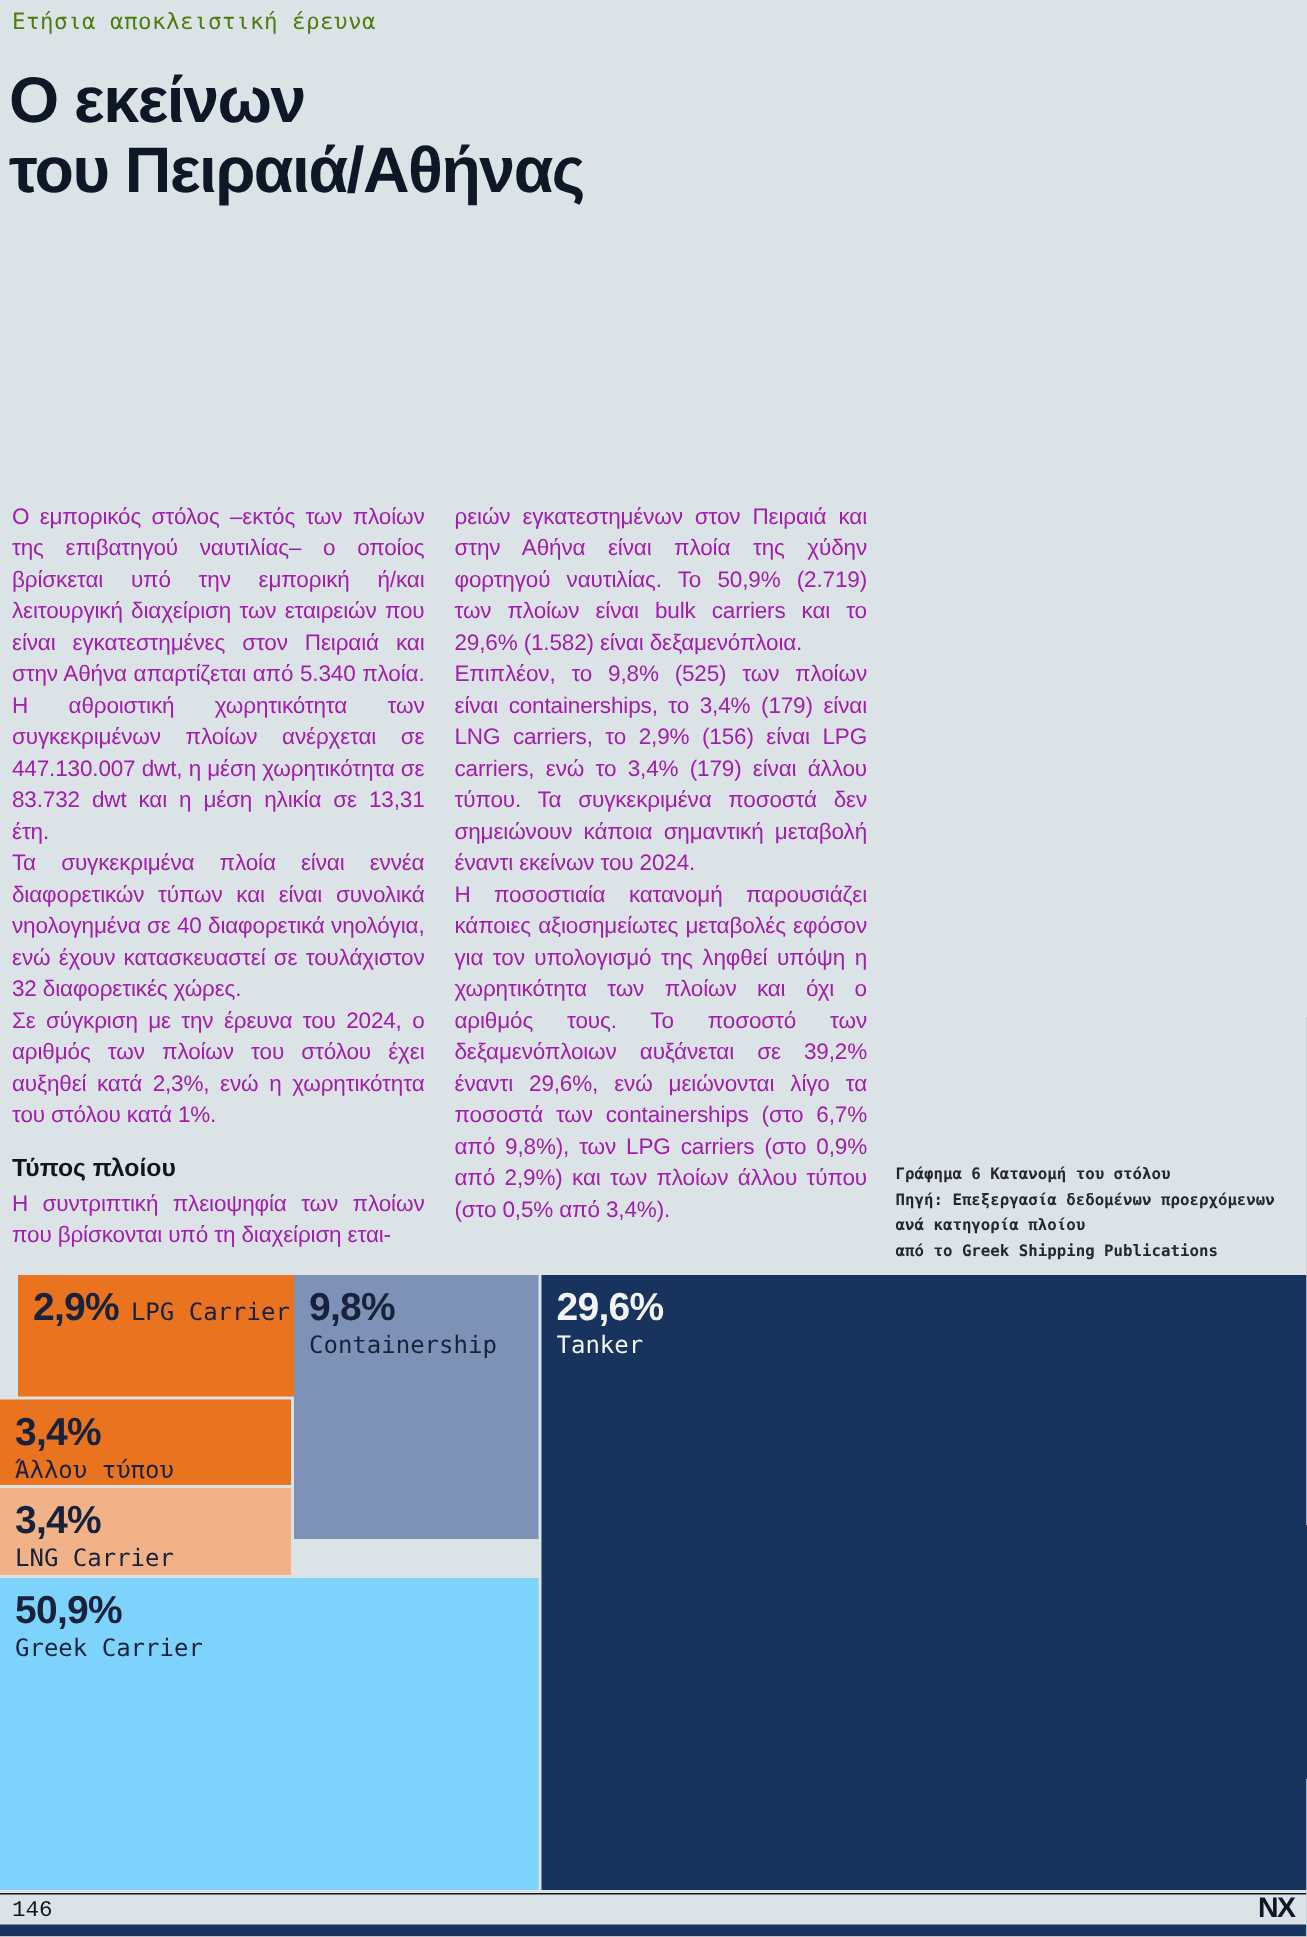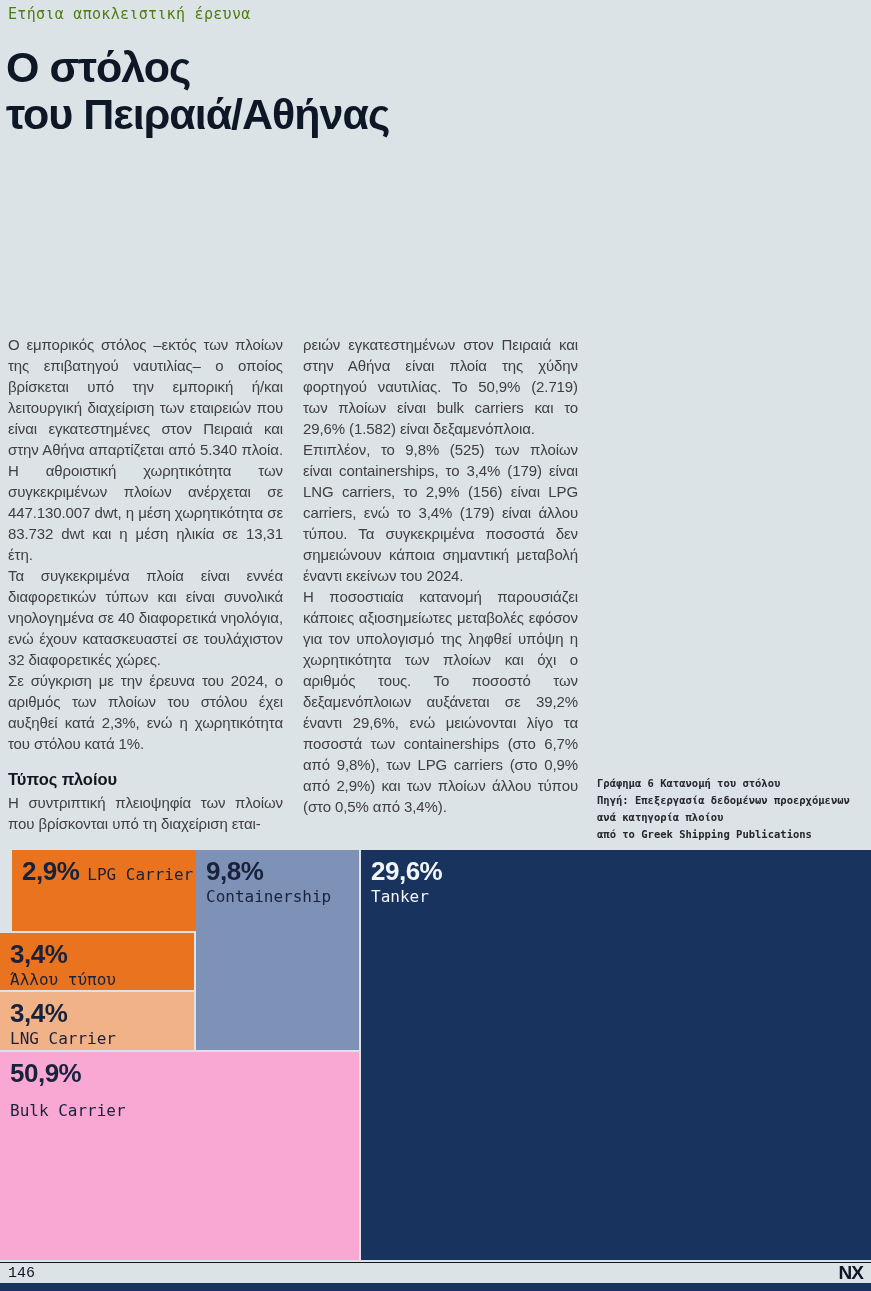--- a/index.html
+++ b/index.html
@@ -28,21 +28,21 @@
   .title span { display: block; }
 
   
   .article {
     position: absolute; left: 8px; top: 334px; width: 570px;
     display: flex; gap: 20px;
   }
   .col { flex: 0 0 275px; width: 275px; }
   .col p {
     font-size: 15px; line-height: 21px; text-align: justify;
-    letter-spacing: -0.1px; color: #404040;
+    letter-spacing: -0.1px; color: #a21caf;
   }
   .subhead {
     margin-top: 16px; margin-bottom: 3px;
     font-size: 16.5px; font-weight: 700; color: #14151c;
   }
 
   
   .caption {
     position: absolute; left: 597px; top: 775px; width: 268px;
     font-family: "DejaVu Sans Mono", monospace;
@@ -62,21 +62,21 @@
     font-family: "DejaVu Sans Mono", monospace;
     font-size: 16px; line-height: 20px; margin-top: 1px;
   }
   .block.dark  { color: #18223c; }
   .block.light { color: #f2f5f8; }
   .b-lpg   { left: 12px;    top: 0;     width: 194px; height: 81px;
              flex-direction: row; align-items: baseline; gap: 8px; }
   .b-allou { left: 0;    top: 83px;  width: 194px; height: 57px; }
   .b-lng   { left: 0;    top: 142px; width: 194px; height: 58px; }
   .b-bulk  { left: 0;    top: 202px; width: 359px; height: 208px; }
-  .b-cont  { left: 196px; top: 0;    width: 163px; height: 200px; }
+  .b-cont  { left: 196px; top: 0;    width: 163px; height: 176px; }
   .b-tank  { left: 361px; top: 0;    width: 600px; height: 410px; }
 
   
   .footer {
     position: absolute; left: 0; top: 1262px; width: 871px; height: 21px;
     border-top: 1px solid #17181d;
     display: flex; justify-content: space-between; align-items: center;
     padding: 0 8px;
   }
   .page-number { font-size: 15px; color: #14151c; font-family: Liberation Mono, monospace; }
@@ -87,21 +87,21 @@
   }
 </style>
 </head>
 <body>
 
 <div class="page">
 
   <div class="eyebrow">Ετήσια αποκλειστική έρευνα</div>
 
   <h1 class="title">
-    <span>Ο στόλος</span>
+    <span>Ο εκείνων</span>
     <span>του Πειραιά/Αθήνας</span>
   </h1>
 
   <div class="article">
     <div class="col">
       <p>Ο εμπορικός στόλος –εκτός των πλοίων της επιβατηγού ναυτιλίας– ο οποίος βρίσκεται υπό την εμπορική ή/και λειτουργική διαχείριση των εταιρειών που είναι εγκατεστημένες στον Πειραιά και στην Αθήνα απαρτίζεται από 5.340 πλοία. Η αθροιστική χωρητικότητα των συγκεκριμένων πλοίων ανέρχεται σε 447.130.007 dwt, η μέση χωρητικότητα σε 83.732 dwt και η μέση ηλικία σε 13,31 έτη.</p>
       <p>Τα συγκεκριμένα πλοία είναι εννέα διαφορετικών τύπων και είναι συνολικά νηολογημένα σε 40 διαφορετικά νηολόγια, ενώ έχουν κατασκευαστεί σε τουλάχιστον 32 διαφορετικές χώρες.</p>
       <p>Σε σύγκριση με την έρευνα του 2024, ο αριθμός των πλοίων του στόλου έχει αυξηθεί κατά 2,3%, ενώ η χωρητικότητα του στόλου κατά 1%.</p>
       <h2 class="subhead">Τύπος πλοίου</h2>
       <p>Η συντριπτική πλειοψηφία των πλοίων που βρίσκονται υπό τη διαχείριση εται-</p>
@@ -135,23 +135,23 @@
     <div class="block b-lng dark" style="background: rgb(242, 178, 135);">
       <span class="pct">3,4%</span>
       <span class="cat">LNG Carrier</span>
     </div>
 
     <div class="block b-cont dark" style="background: rgb(125, 146, 182);">
       <span class="pct">9,8%</span>
       <span class="cat">Containership</span>
     </div>
 
-    <div class="block b-bulk dark" style="background: #f9a8d4; gap: 12px;">
+    <div class="block b-bulk dark" style="background: #7dd3fc;">
       <span class="pct">50,9%</span>
-      <span class="cat">Bulk Carrier</span>
+      <span class="cat">Greek Carrier</span>
     </div>
 
     <div class="block b-tank light" style="background: rgb(23, 51, 94);">
       <span class="pct">29,6%</span>
       <span class="cat">Tanker</span>
     </div>
 
   </div>
 
   <div class="footer">

